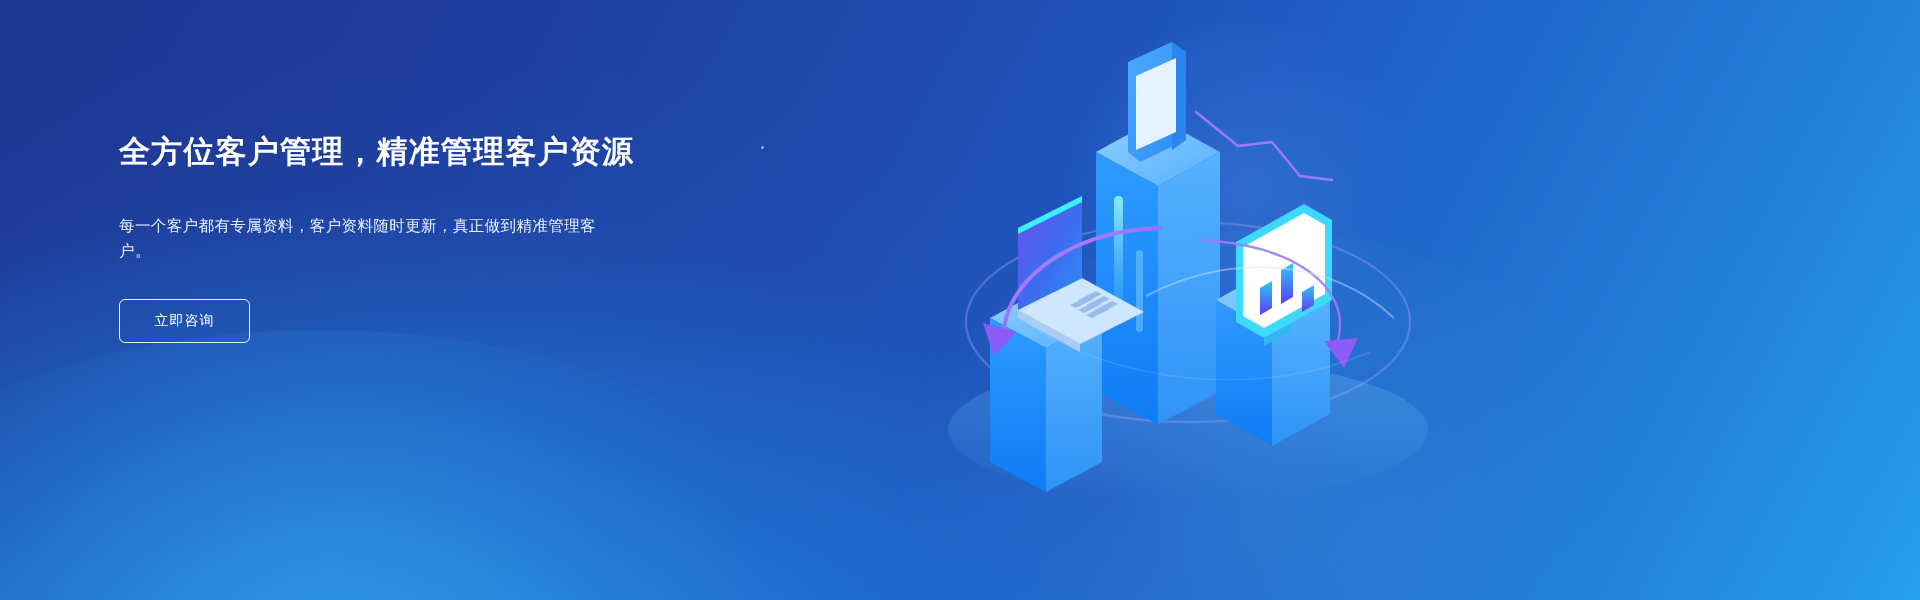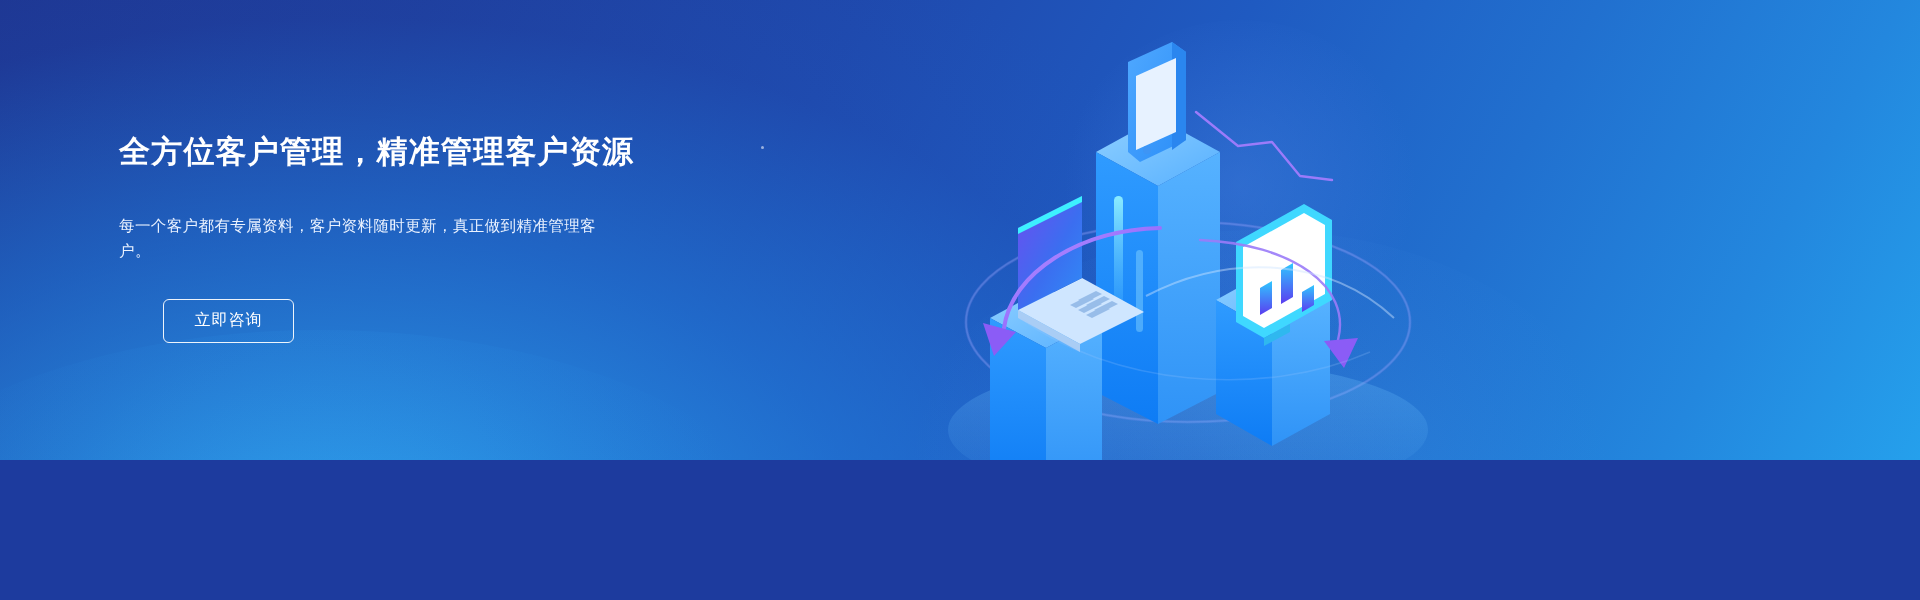--- a/index.html
+++ b/index.html
@@ -4,21 +4,21 @@
 <style>
   * { margin:0; padding:0; box-sizing:border-box; }
   html,body { width:1920px; height:600px; overflow:hidden; }
   body {
     font-family:"Liberation Sans","DejaVu Sans",sans-serif;
     background:#1d3b9e;
   }
 
   .banner {
     position:relative;
-    width:1920px; height:460px;
+    width:1920px; height:600px;
     overflow:hidden;
     background:
       radial-gradient(ellipse 1400px 900px at 18% 125%, rgba(44,166,242,0.95) 0%, rgba(33,130,224,0.55) 38%, rgba(30,90,190,0.12) 62%, rgba(30,70,170,0) 78%),
       linear-gradient(118deg, #1e3591 0%, #1f3d9c 20%, #1f49ad 40%, #1f5ac1 58%, #2170cf 74%, #2387de 88%, #25a0ec 100%);
   }
 
   
   .glow {
     position:absolute; border-radius:50%;
     pointer-events:none;
@@ -50,24 +50,23 @@
     font-size:15.5px; color:#eaf2ff;
     line-height:1.62; letter-spacing:0.4px;
     width:486px;
   }
   .cta {
     display:inline-flex; align-items:center; justify-content:center;
     margin-top:36px;
     width:131px; height:44px;
     border:1.6px solid rgba(255,255,255,0.92);
     border-radius:6px;
-    color:#ffffff; font-size:16px; letter-spacing:1px;
+    color:#ffffff; font-size:14px; letter-spacing:1px;
     background:transparent; cursor:pointer;
     text-decoration:none;
-    margin-left:44px;
   }
 
   
   .art { position:absolute; left:900px; top:0; width:560px; height:600px; }
   .art svg { display:block; width:560px; height:600px; }
 </style>
 </head>
 <body>
 
 <div class="banner">

